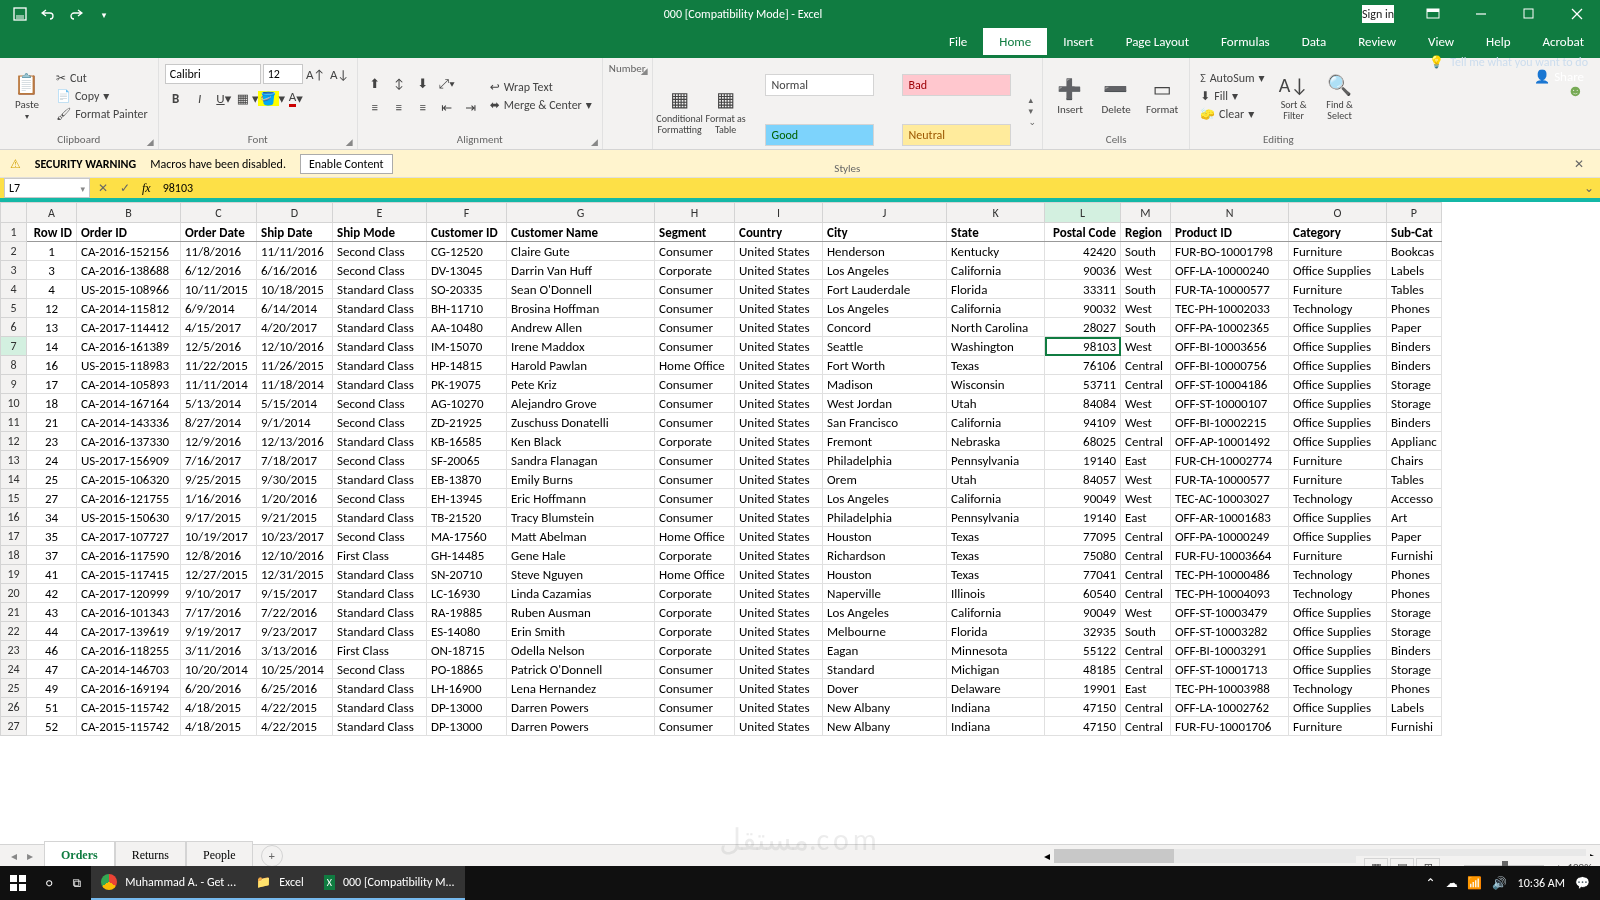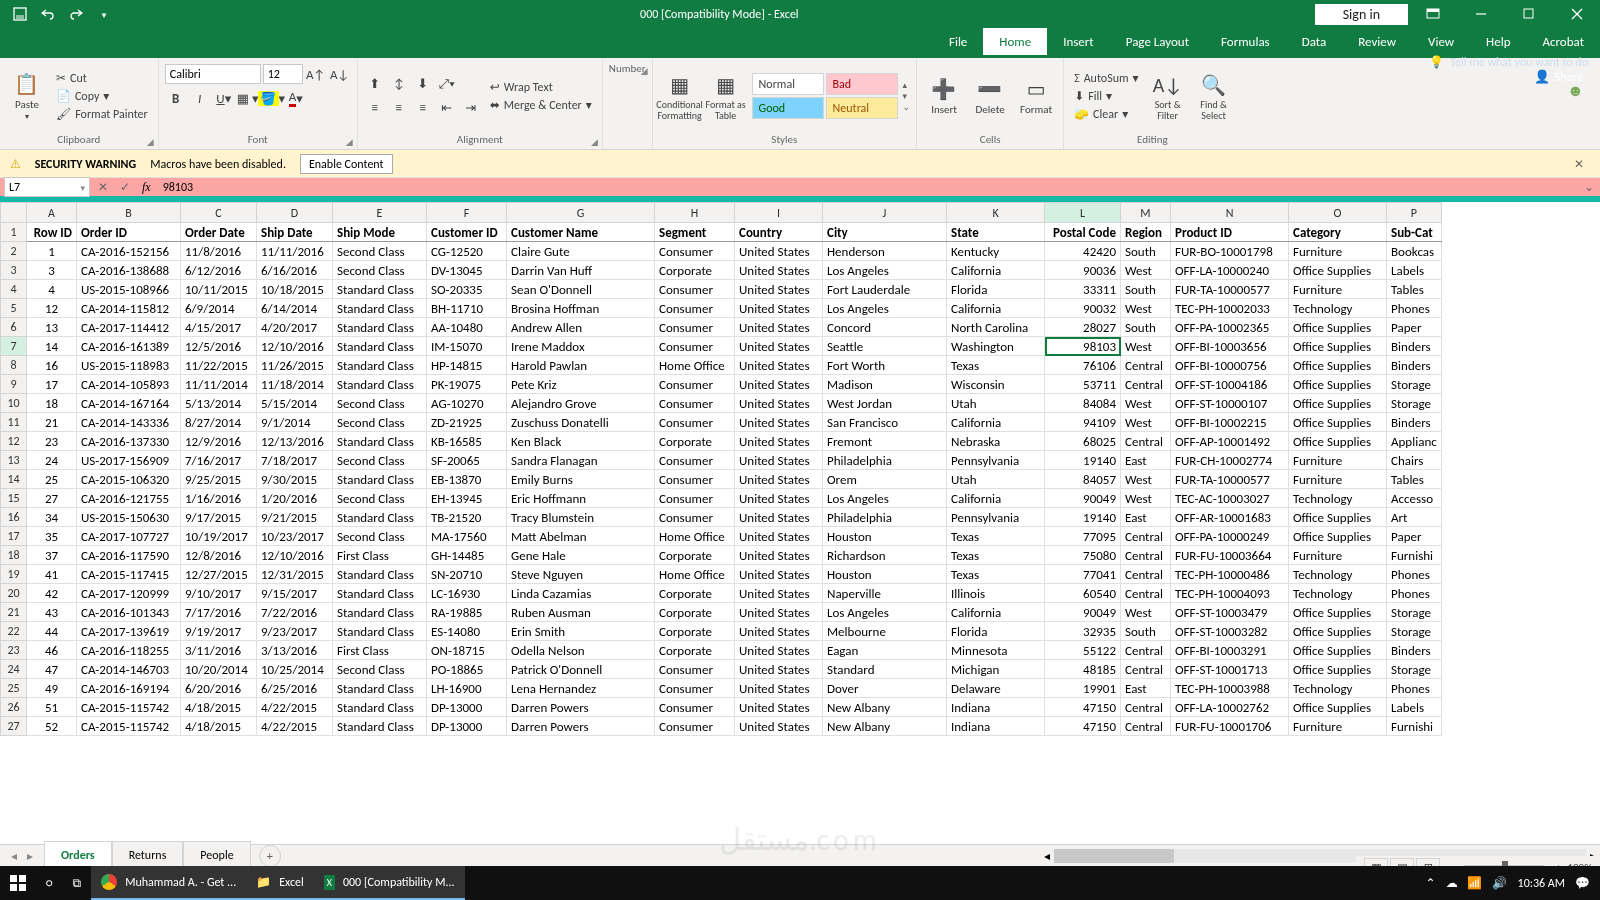--- a/index.html
+++ b/index.html
@@ -4,21 +4,21 @@
 <style>
 * { margin:0; padding:0; box-sizing:border-box; font-family:"Segoe UI", Calibri, sans-serif; }
 body { width:1600px; height:900px; overflow:hidden; background:#1a1a1a; position:relative; font-size:12px; }
 
 
 .titlebar { height:28px; background:#107c41; display:flex; align-items:center; color:#fff; font-size:12px; }
 .titlebar .qat { display:flex; align-items:center; gap:4px; padding:0 8px; }
 .qat-btn { width:24px; height:24px; display:flex; align-items:center; justify-content:center; cursor:pointer; }
 .titlebar .title { flex:1; text-align:center; }
 .titlebar .right { display:flex; align-items:center; gap:2px; }
-.signin-btn { background:#fff; color:#222; padding:2px 28px; font-size:14px; border:none; }
+.signin-btn { background:#fff; color:#222; padding:2px 0; margin-right:14px; font-size:12px; border:none; }
 .win-btn { width:46px; height:28px; display:flex; align-items:center; justify-content:center; color:#fff; }
 
 
 .ribbon-tabs { height:30px; background:#107c41; display:flex; align-items:flex-end; color:#fff; font-size:13px;flex-direction:column; }
 .ribbon-tabs .tab { padding:6px 16px; cursor:pointer; }
 .ribbon-tabs .tab.active { background:#fff; color:#107c41; }
 .ribbon-tabs .tellme { display:flex; align-items:center; gap:6px; padding:0 12px; color:#cde; font-size:12px; }
 .ribbon-tabs .share { margin-left:auto; padding:0 16px; display:flex; align-items:center; gap:4px; }
 .smiley { width:18px; height:18px; background:#ffd83a; border-radius:50%; margin:0 16px 0 8px; position:relative; }
 .smiley::before { content:"☻"; position:absolute; top:-3px; left:1px; color:#7a5; font-size:16px; }
@@ -30,33 +30,33 @@
 .group-label { text-align:center; font-size:11px; color:#666; padding:2px 0 3px 0; position:relative; }
 .group-label .launcher { position:absolute; right:-2px; bottom:2px; font-size:9px; color:#888; cursor:pointer; }
 .big-btn { display:flex; flex-direction:column; align-items:center; justify-content:center; width:42px; height:66px; cursor:pointer; }
 .big-btn .ico { width:28px; height:28px; display:flex; align-items:center; justify-content:center; font-size:20px; }
 .small-row { display:flex; flex-direction:column; gap:2px; }
 .small-btn { display:flex; align-items:center; gap:4px; padding:1px 4px; cursor:pointer; white-space:nowrap; font-size:12px; }
 .font-box { width:96px; height:20px; border:1px solid #c8c8c8; background:#fff; font-size:12px; padding:0 4px; }
 .size-box { width:40px; height:20px; border:1px solid #c8c8c8; background:#fff; font-size:12px; padding:0 4px; }
 .ctl-row { display:flex; gap:2px; align-items:center; }
 .icon-btn { width:22px; height:20px; display:flex; align-items:center; justify-content:center; cursor:pointer; font-size:13px; }
-.style-cell { width:72px; height:22px; border:1px solid #d4d4d4; background:#fff; font-size:12px; display:flex; align-items:center; padding:0 6px; margin:1px; }
+.style-cell { width:109px; height:22px; border:1px solid #d4d4d4; background:#fff; font-size:12px; display:flex; align-items:center; padding:0 6px; margin:14px; }
 .style-cell.bad { background:#ffc7ce; color:#9c0006; }
 .style-cell.good { background:#7dd3fc; color:#006100; }
 .style-cell.neutral { background:#ffeb9c; color:#9c5700; }
 
 
 .security-bar { height:28px; background:#fff4ce; border-bottom:1px solid #e1dfdd; display:flex; align-items:center; padding:0 10px; font-size:12px; gap:14px; }
 .security-bar .warn-ico { color:#d2a000; }
 .enable-btn { background:#fff; border:1px solid #ababab; padding:2px 8px; font-size:12px; }
 .security-bar .close-x { margin-left:auto; cursor:pointer; color:#666; padding:0 6px; }
 
 
-.formula-bar { height:24px; background:#fca5a5; border-bottom:6px solid #14b8a6; display:flex; align-items:center; font-size:12px;justify-content:center; }
+.formula-bar { height:24px; background:#fde047; border-bottom:4px solid #14b8a6; display:flex; align-items:center; font-size:12px;justify-content:center; }
 .name-box { width:86px; height:20px; border:1px solid #c8c8c8; margin:0 2px 0 4px; padding:0 4px; background:#fff; display:flex; align-items:center; }
 .fb-btn { width:22px; height:22px; display:flex; align-items:center; justify-content:center; color:#666; cursor:pointer; }
 .fx-label { font-style:italic; font-family:"Times New Roman"; padding:0 6px; }
 .formula-input { flex:1; padding:0 6px; }
 
 
 .grid-wrap { position:absolute; top:202px; bottom:56px; left:0; right:0; background:#fff; overflow:hidden; }
 .grid-table { border-collapse:collapse; font-family:Calibri, sans-serif; font-size:13px; }
 .grid-table th.col-hdr { background:#f3f2f1; border:1px solid #d4d4d4; font-weight:normal; text-align:center; height:20px; font-size:12px; color:#333; }
 .grid-table th.row-hdr { background:#f3f2f1; border:1px solid #d4d4d4; font-weight:normal; text-align:center; width:26px; font-size:12px; color:#333; }
@@ -70,21 +70,21 @@
 .col-I { width:88px; } .col-J { width:124px; } .col-K { width:98px; } .col-L { width:76px; }
 .col-M { width:50px; } .col-N { width:118px; } .col-O { width:98px; } .col-P { width:54px; }
 .selected-cell { outline:2px solid #107c41; outline-offset:-2px; }
 .highlighted-col { background:#d3f0e0 !important; }
 .highlighted-row { background:#d3f0e0 !important; }
 
 
 .sheet-strip { position:absolute; bottom:34px; left:0; right:0; height:22px; background:#f3f2f1; border-top:1px solid #d4d4d4; display:flex; align-items:center; font-size:12px; }
 .sheet-nav { display:flex; gap:0; padding:0 6px; color:#888; }
 .sheet-nav span { width:16px; text-align:center; cursor:pointer; }
-.sheet-tab { padding:6px 16px; border:1px solid #d4d4d4; background:#f3f2f1; cursor:pointer; border-bottom:none; }
+.sheet-tab { padding:6px 16px; border:1px solid #d4d4d4; background:#f3f2f1; cursor:pointer; border-bottom:none;font-family:Liberation Serif, serif; }
 .sheet-tab.active { background:#fff; border-bottom:2px solid #107c41; color:#107c41; font-weight:600; }
 .new-sheet { width:22px; height:22px; border:1px solid #d4d4d4; border-radius:50%; display:flex; align-items:center; justify-content:center; margin-left:8px; cursor:pointer; color:#666; }
 .sheet-scroll { margin-left:auto; width:560px; height:16px; background:#f3f2f1; display:flex; align-items:center; }
 .scroll-track { flex:1; height:14px; background:#e8e8e8; position:relative; }
 .scroll-thumb { position:absolute; left:0; width:120px; height:14px; background:#c8c8c8; }
 .excel-status { position:absolute; bottom:22px; right:0; height:22px; display:flex; align-items:center; gap:2px; font-size:11px; color:#444; background:#f3f2f1; padding:0 8px; }
 .view-btn { width:24px; height:18px; display:flex; align-items:center; justify-content:center; border:1px solid #d4d4d4; cursor:pointer; }
 .zoom-slider { width:80px; height:4px; background:#c8c8c8; position:relative; margin:0 6px; }
 .zoom-slider .thumb { position:absolute; left:38px; top:-4px; width:6px; height:12px; background:#666; }
 

